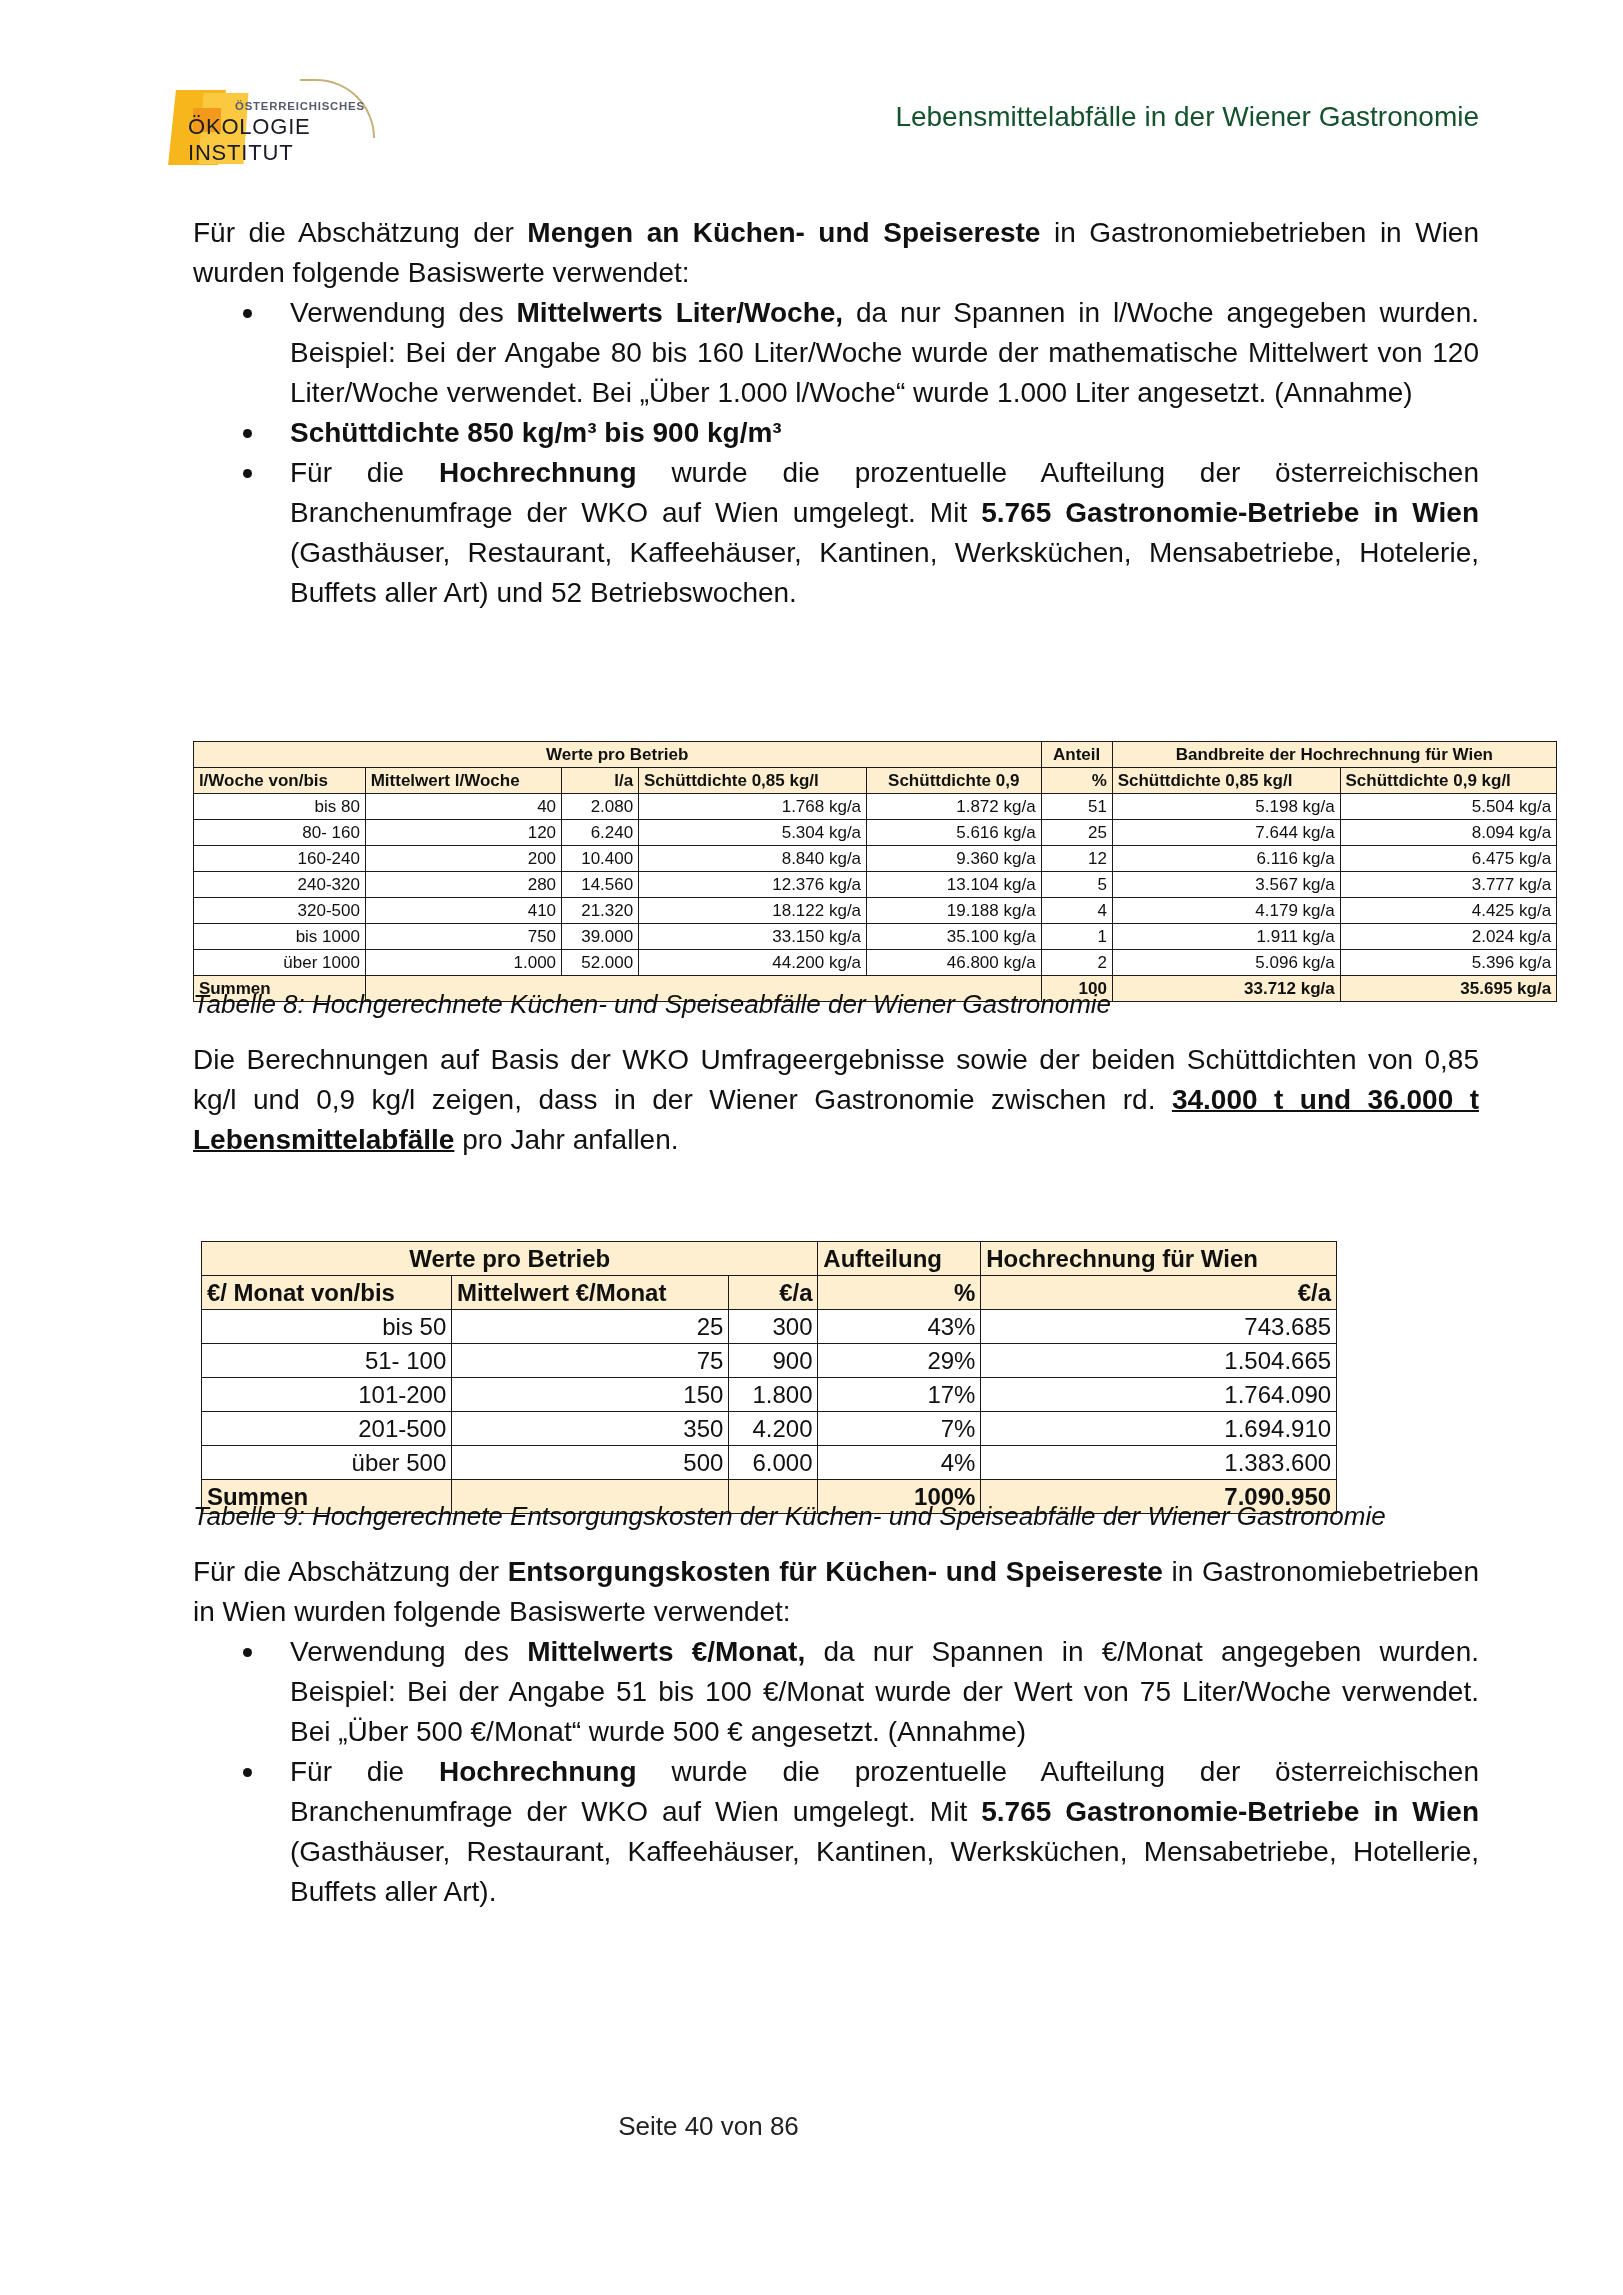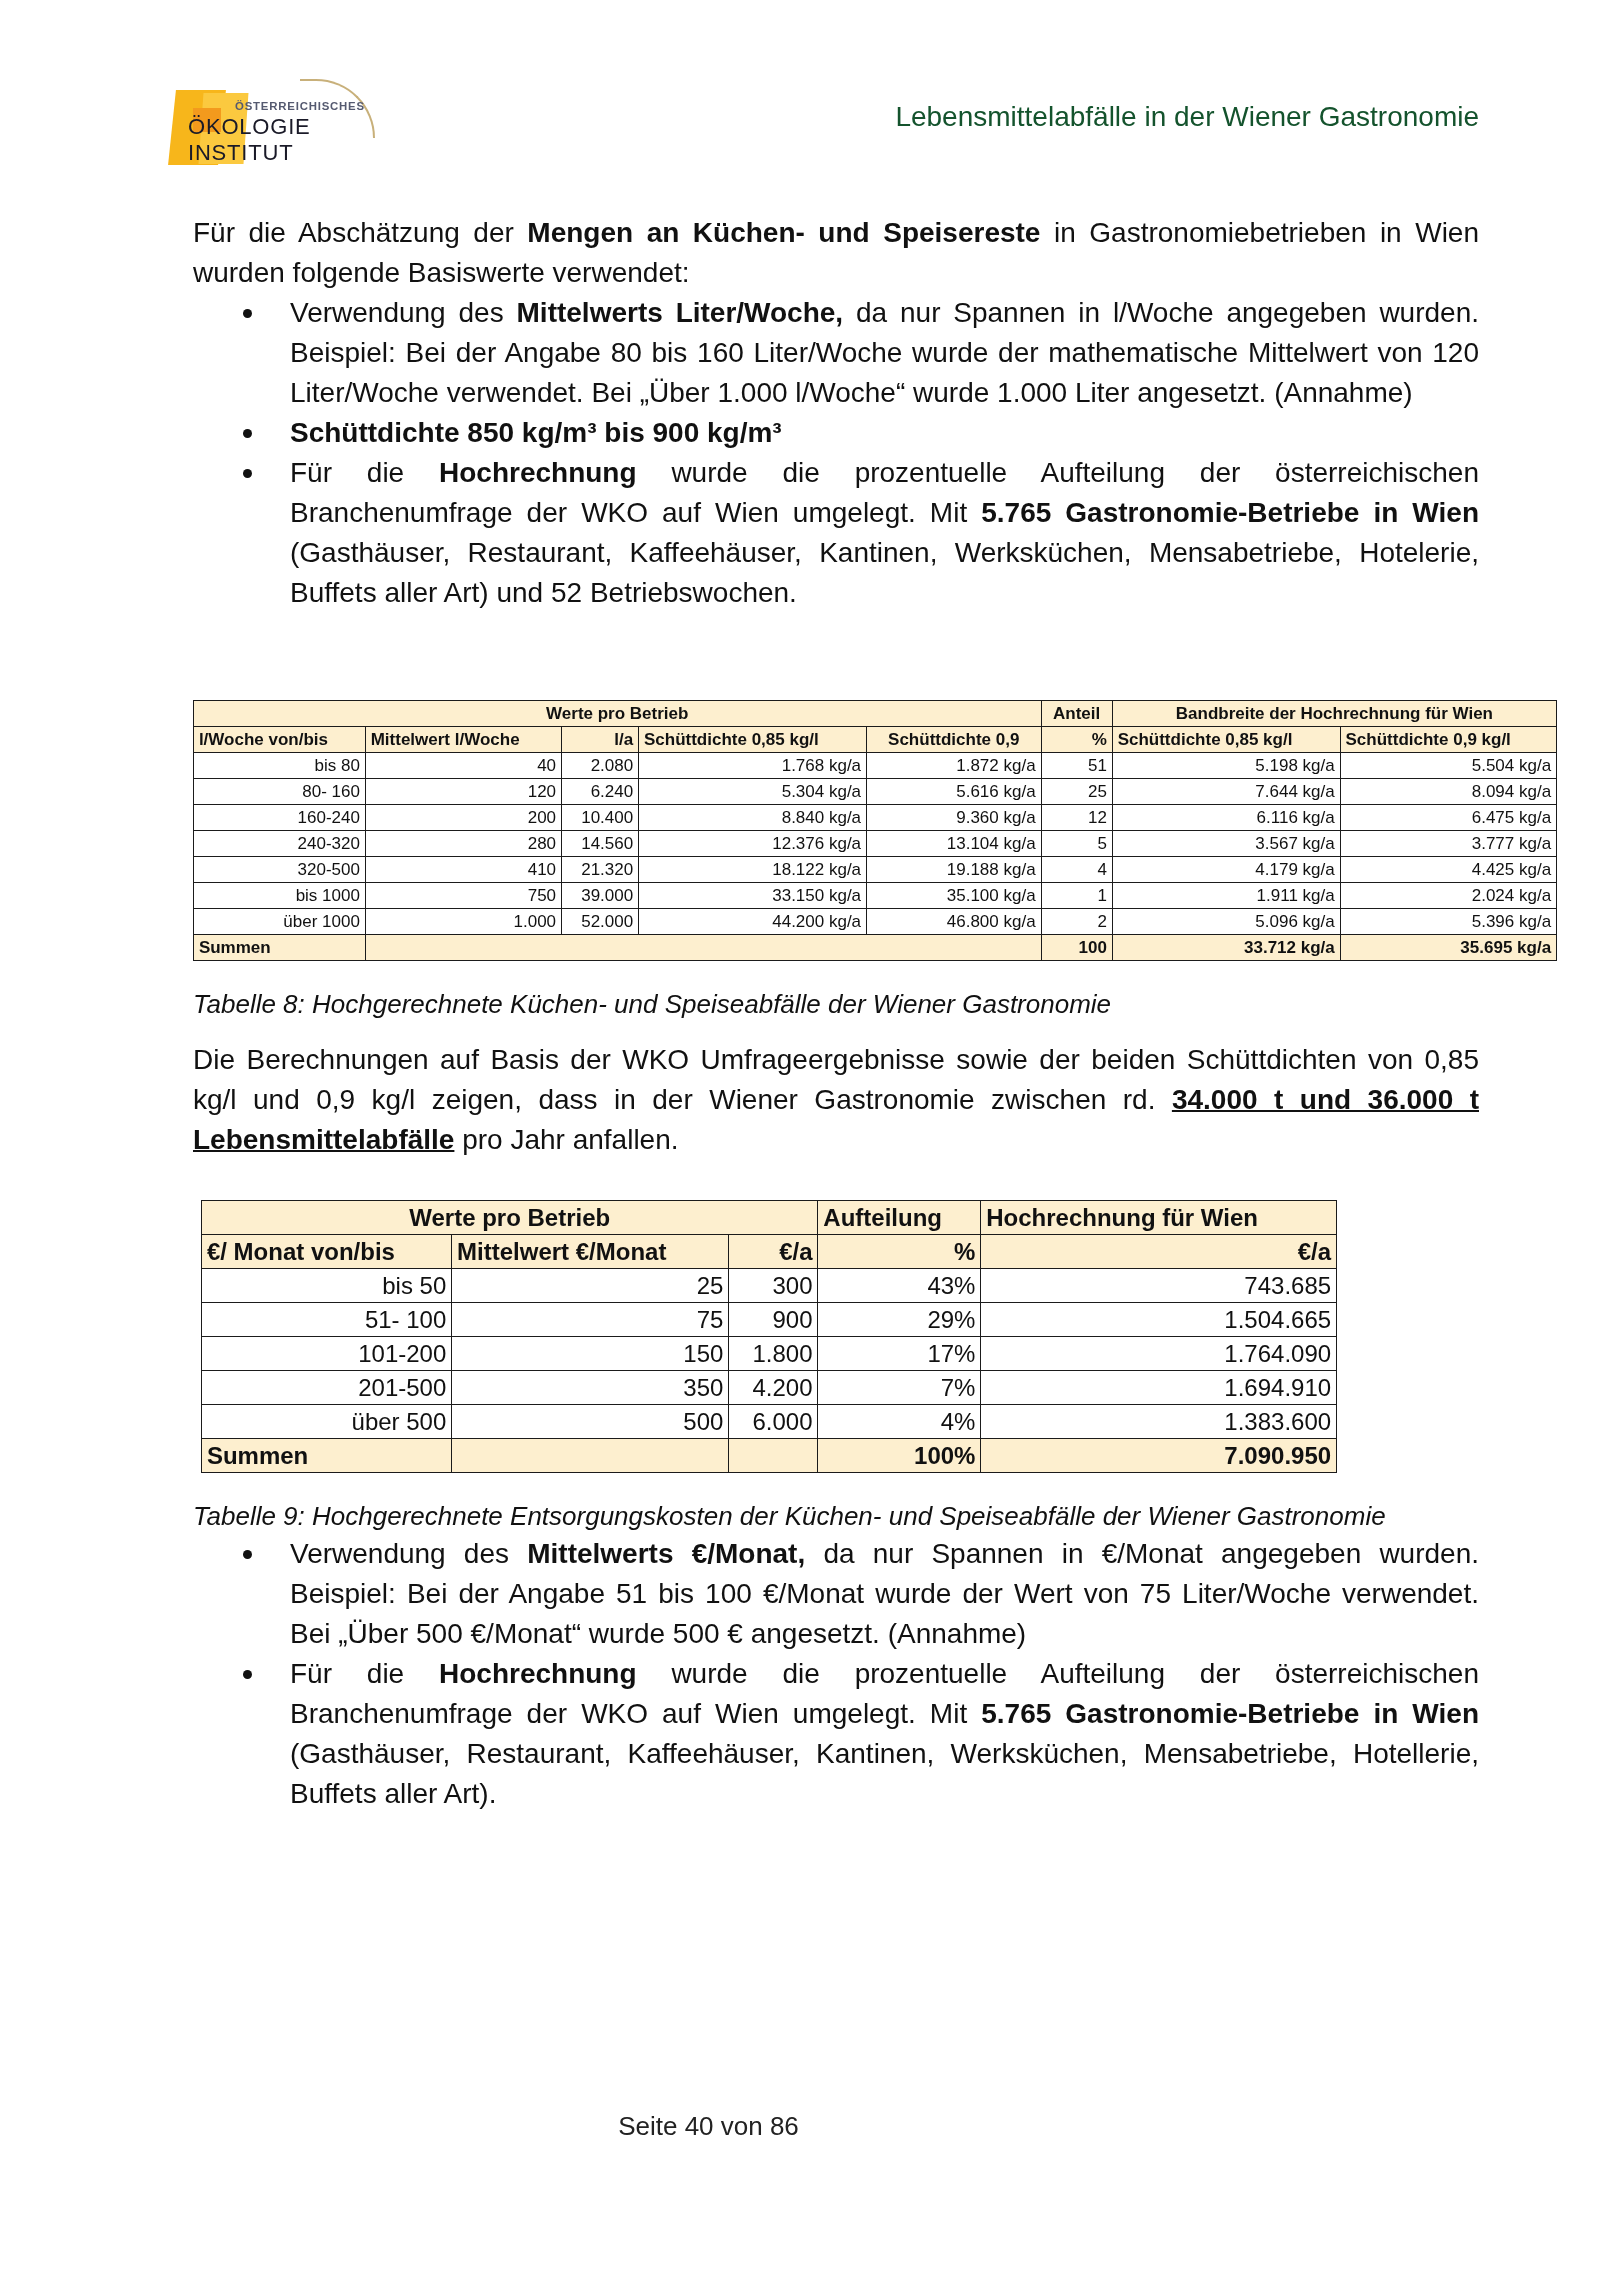--- a/index.html
+++ b/index.html
@@ -19,21 +19,21 @@
 
     .content { position: absolute; left: 193px; width: 1286px; }
     p.body { font-size: 28px; line-height: 40px; margin: 0; text-align: justify; }
     ul.bullets { margin: 0; padding: 0; list-style: none; }
     ul.bullets li { position: relative; padding-left: 97px; font-size: 28px; line-height: 40px; text-align: justify; }
     ul.bullets li .dot { position: absolute; left: 50px; top: 16px; width: 9px; height: 9px; border-radius: 50%; background: #111; }
     b { font-weight: bold; }
     .u { text-decoration: underline; text-decoration-thickness: 2.4px; }
     .caption { font-style: italic; font-size: 26px; line-height: 36px; }
 
-    table { border-collapse: collapse; position: absolute; }
+    table { border-collapse: collapse; position: absolute; margin-top: 41px; }
     td, th { border: 1.6px solid #1b1b1b; padding: 0 4.9px; white-space: nowrap; }
     .hdr { background: #fdefcf; font-weight: bold; }
     .r { text-align: right; }
     .c { text-align: center; }
     .l { text-align: left; }
 
     #t8 { left: 193px; top: 700px; width: 1364px; font-size: 17px; }
     #t8 td { height: 25px; line-height: 25px; }
     #t9 { left: 201px; top: 1200px; width: 1136px; font-size: 24px; }
     #t9 td { height: 33px; line-height: 33px; }
@@ -230,20 +230,23 @@
     <td class="hdr"></td>
     <td class="hdr"></td>
     <td class="hdr r">100%</td>
     <td class="hdr r">7.090.950</td>
   </tr>
 </tbody>
   </table>
 
 <div class="content" style="top:1498px;">
   <div class="caption">Tabelle 9: Hochgerechnete Entsorgungskosten der Küchen- und Speiseabfälle der Wiener Gastronomie</div>
+  <p class="body" style="margin-top:18px;">
+    <span>Für die Abschätzung der </span><b>Entsorgungskosten für Küchen- und Speisereste</b><span> in Gastronomiebetrieben in Wien wurden folgende Basiswerte verwendet:</span>
+  </p>
   <ul class="bullets">
     <li><span class="dot"></span><span>Verwendung des </span><b>Mittelwerts €/Monat,</b><span> da nur Spannen in €/Monat angegeben wurden. Beispiel: Bei der Angabe 51 bis 100 €/Monat wurde der Wert von 75 Liter/Woche verwendet. Bei „Über 500 €/Monat“ wurde 500 € angesetzt. (Annahme)</span></li>
     <li><span class="dot"></span><span>Für die </span><b>Hochrechnung</b><span> wurde die prozentuelle Aufteilung der österreichischen Branchenumfrage der WKO auf Wien umgelegt. Mit </span><b>5.765 Gastronomie-Betriebe in Wien</b><span> (Gasthäuser, Restaurant, Kaffeehäuser, Kantinen, Werksküchen, Mensabetriebe, Hotellerie, Buffets aller Art).</span></li>
   </ul>
 </div>
 
 <div class="footer">Seite 40 von 86</div>
 
 
 </body></html>

